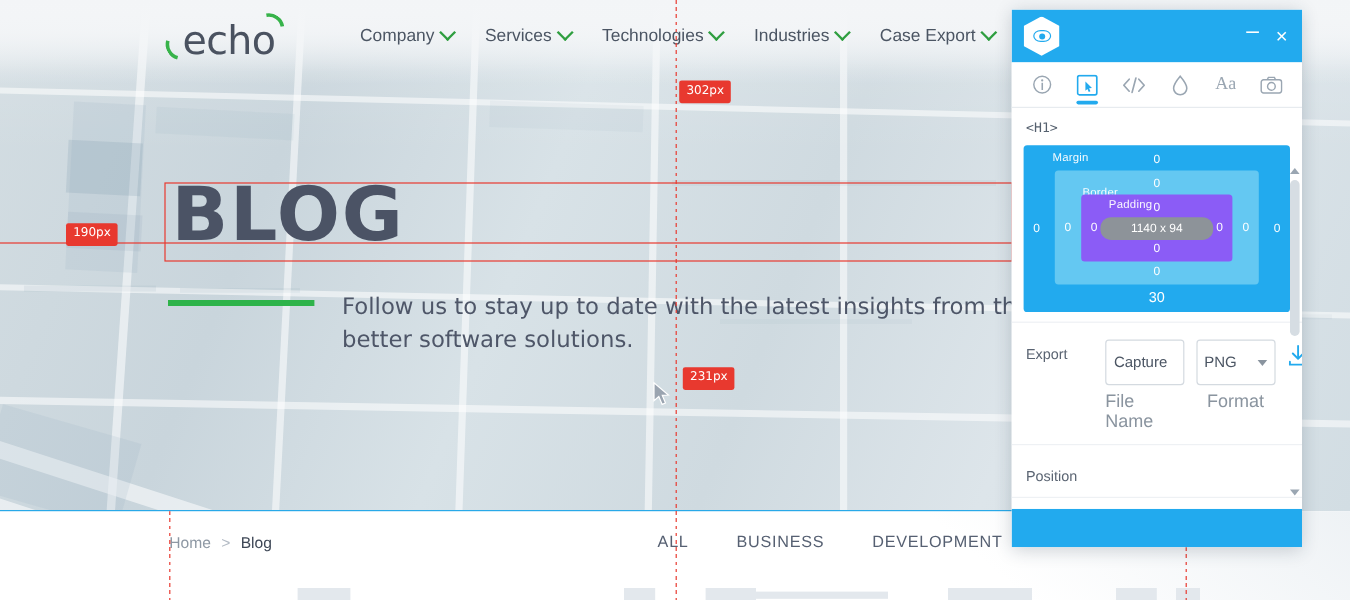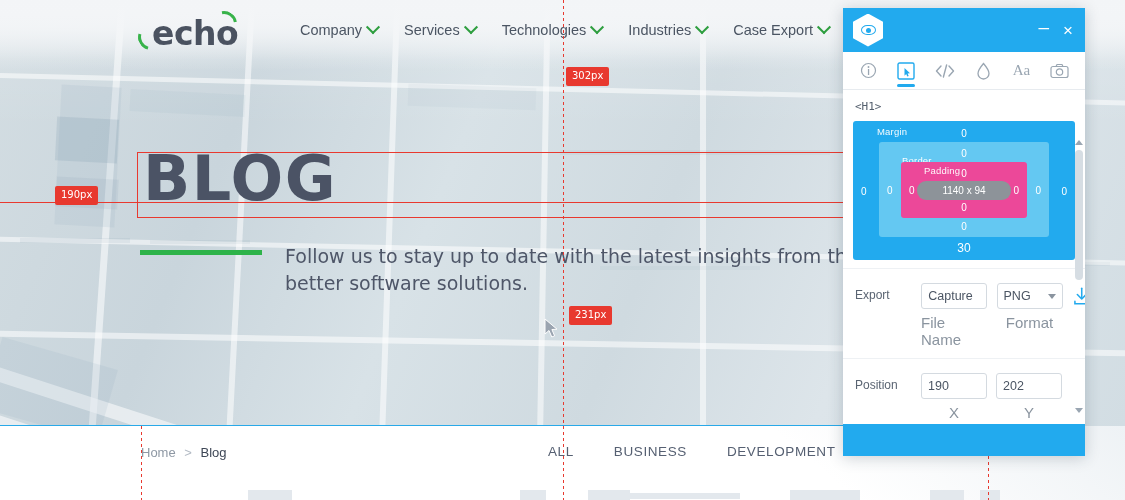--- a/index.html
+++ b/index.html
@@ -49,21 +49,21 @@
     position: absolute; left:0; top:0; width:1125px; height:62px;
     display: flex; align-items: center;
     z-index: 20;
   }
   .logo {
     position: absolute; left: 138px; top: 12px;
     width: 105px; height: 40px;
   }
   .logo-text {
     position: absolute; left: 14px; top: 2px;
-    font-size: 33px; font-weight: 700; letter-spacing: -0.5px;
+    font-size: 33px; font-weight: 400; letter-spacing: -0.5px;
     color: #4a5260; font-family: "DejaVu Sans", sans-serif;
   }
   .logo-arc-l, .logo-arc-r {
     position: absolute;
     border: 3.5px solid #37b34a;
     border-radius: 50%;
     width: 26px; height: 26px;
   }
   .logo-arc-l {
     left: 0px; top: 12px;
@@ -244,21 +244,21 @@
     position: absolute; font-size: 9.5px; color: rgba(255,255,255,0.95);
     letter-spacing: 0.2px;
     margin-left: 16px;
   }
   .bm-center-num { text-align:center; font-size: 10px; padding: 1px 0; }
   .bm-border-box {
     margin: 2px 26px; background: #64c8f2; border-radius: 3px;
     position: relative; padding: 5px 0 4px;
   }
   .bm-padding-box {
-    margin: 2px 22px; background: #ec4899; border-radius: 3px;
+    margin: 2px 22px; background: #8b5cf6; border-radius: 3px;
     position: relative; padding: 5px 0 4px; color:#ffffff;
   }
   .bm-content {
     margin: 1px 16px; background: #8d9399; border-radius: 9px;
     text-align:center; font-size: 10px; color:#ffffff; padding: 4px 0;
   }
   .bm-side-l, .bm-side-r {
     position: absolute; top: 50%; transform: translateY(-50%); font-size:10px;
   }
   .bm-side-l { left: 8px; }
@@ -270,21 +270,21 @@
     display: flex; align-items: flex-start; gap: 10px;
   }
   .sect-label {
     width: 56px; flex: 0 0 56px;
     font-size: 12px; color: #5a6personal;
     color: #5a6472; padding-top: 5px;
   }
   .fields { display:flex; gap: 9px; align-items: flex-start; flex: 1 1 auto; }
   .field { display:flex; flex-direction: column; align-items:center; }
   .inp {
-    width: 66px; height: 26px;
+    width: 66px; height: 38px;
     border: 1px solid #d4dae0; border-radius: 3px;
     background:#fff; color:#4b5563; font-size: 12.5px;
     padding: 0 6px; display:flex; align-items:center;
     font-family:"Liberation Sans", sans-serif;
   }
   .inp.sel { justify-content: space-between; }
   .caret-dn {
     width:0;height:0;border-left:4px solid transparent;border-right:4px solid transparent;
     border-top:5px solid #8a949f;
   }
@@ -530,30 +530,20 @@
           <svg class="dl-icon" width="20" height="22" viewBox="0 0 20 22">
             <path d="M10,2 L10,12" stroke="#22aaee" stroke-width="1.6" fill="none" stroke-linecap="round"></path>
             <path d="M5.5,8.5 L10,13 L14.5,8.5" stroke="#22aaee" stroke-width="1.6" fill="none" stroke-linecap="round" stroke-linejoin="round"></path>
             <path d="M3,15.5 L3,18 L17,18 L17,15.5" stroke="#22aaee" stroke-width="1.6" fill="none" stroke-linecap="round"></path>
           </svg>
         </div>
       </div>
 
       <div class="sect">
         <div class="sect-label">Position</div>
-        <div class="fields">
-          <div class="field">
-            <div class="inp">190</div>
-            <div class="sub">X</div>
-          </div>
-          <div class="field">
-            <div class="inp">202</div>
-            <div class="sub">Y</div>
-          </div>
-        </div>
       </div>
 
       <div class="sect">
         <div class="sect-label">Size</div>
         <div class="fields">
           <div class="field">
             <div class="inp">1140</div>
 
           </div>
           <div class="field">

